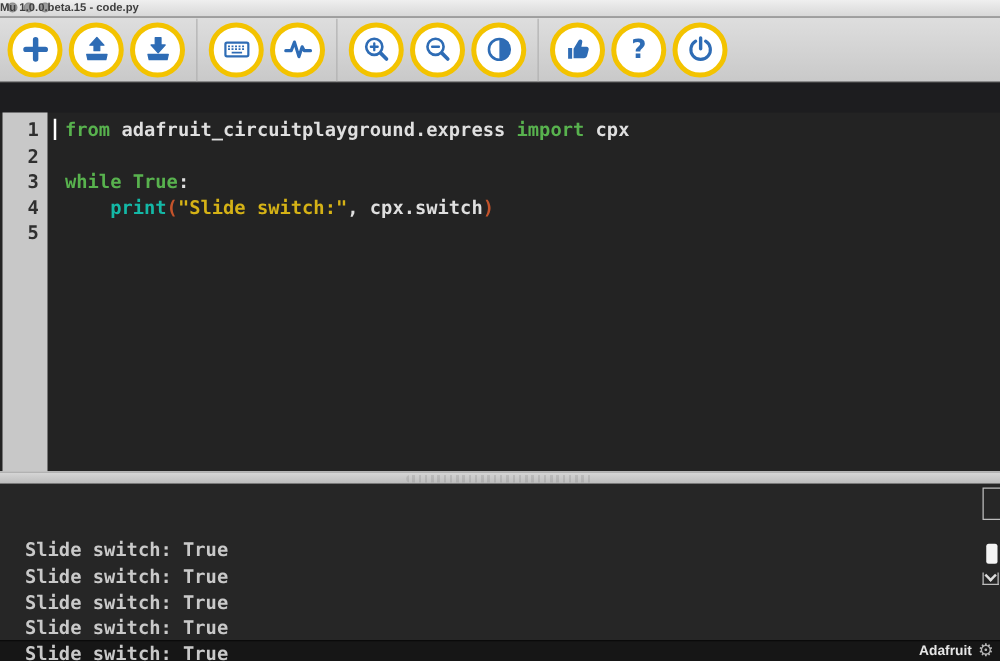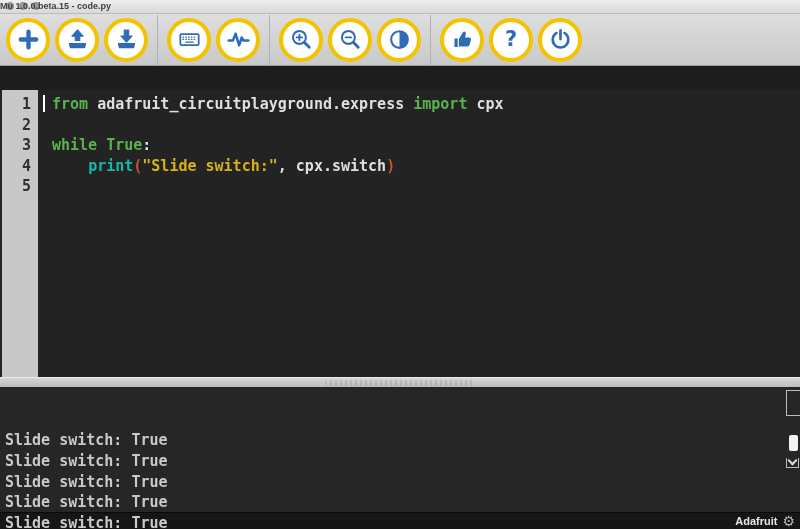--- a/index.html
+++ b/index.html
@@ -68,21 +68,21 @@
     background:repeating-linear-gradient(90deg,rgba(125,125,125,.55) 0 2px,rgba(125,125,125,0) 2px 5px);
     opacity:.45;
   }
   
   .console{
     height:125px;background:#262626;position:relative;
     font-family:"DejaVu Sans Mono",monospace;font-size:15px;font-weight:600;
     color:#c9c9c9;line-height:20.7px;padding:2px 0 0 5px;box-sizing:border-box;
     white-space:pre;
   }
-  .console .con-line{height:20.7px;}
+  .console .con-line{height:20.7px;margin-left:15px;}
   .scrollbar{position:absolute;right:1px;bottom:3px;width:13px;}
   .sb-track{border:1px solid #bdbdbd;background:transparent;width:11px;height:20px;padding:2px 1px;box-sizing:content-box;}
   .sb-thumb{width:9px;height:16px;background:#f4f4f4;border-radius:2px;margin:0 auto;}
   .sb-btn{border:1px solid #bdbdbd;border-top:none;width:11px;height:9px;display:flex;align-items:center;justify-content:center;}
   .sb-chevron{width:5px;height:5px;border-right:2px solid #dcdcdc;border-bottom:2px solid #dcdcdc;transform:rotate(45deg);margin-top:-3px;}
   
   .statusbar{
     height:17px;background:#161616;border-top:1px solid #0a0a0a;box-sizing:border-box;
     display:flex;align-items:center;justify-content:flex-end;padding-right:5px;gap:5px;
   }

